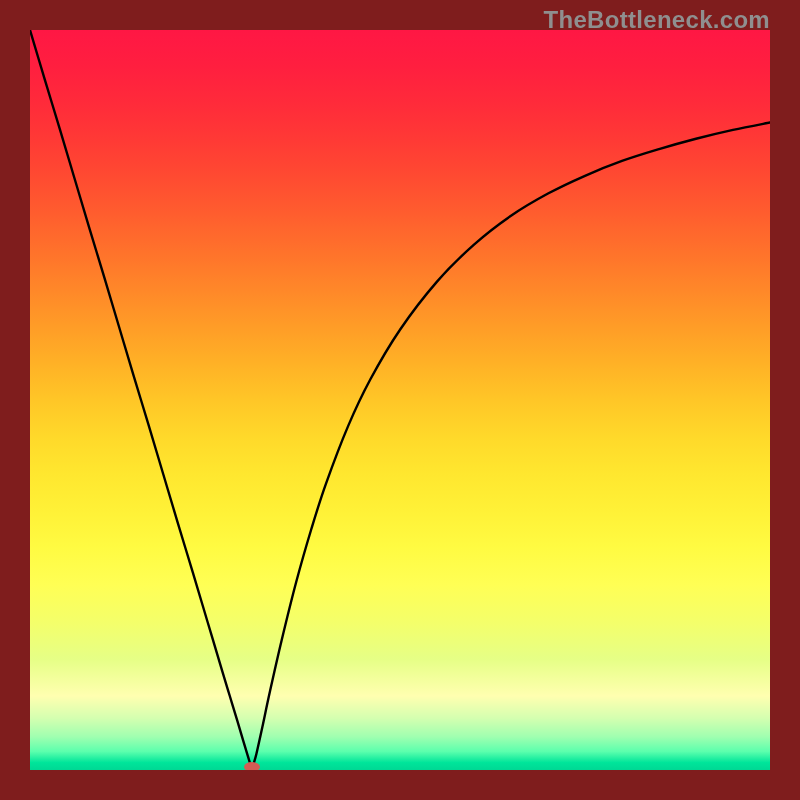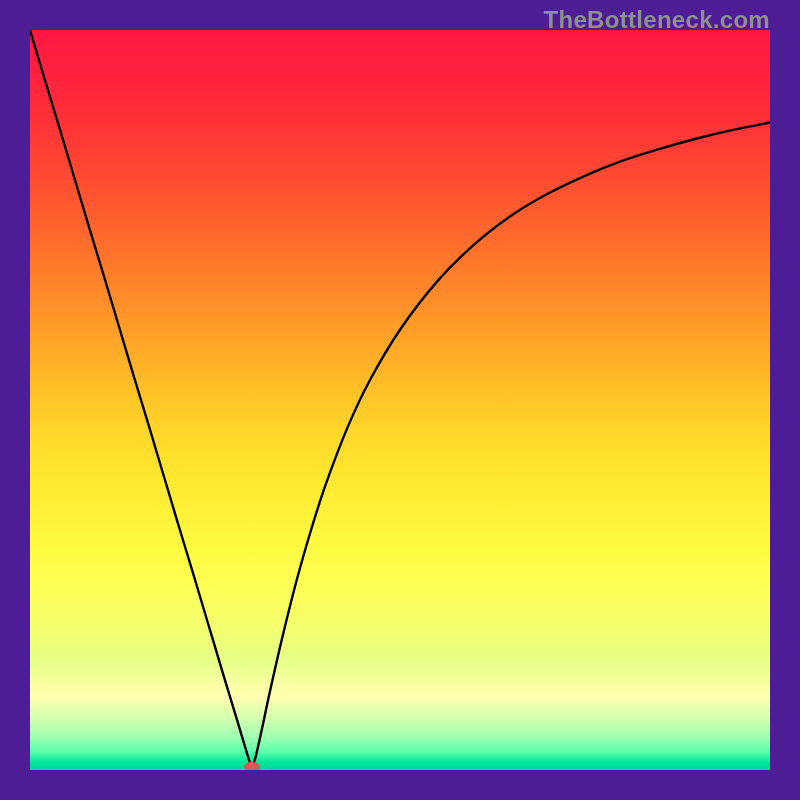--- a/index.html
+++ b/index.html
@@ -9,21 +9,21 @@
     height: 800px;
     background: #000;
     overflow: hidden;
   }
   .frame {
     position: absolute;
     left: 0;
     top: 0;
     width: 800px;
     height: 800px;
-    background: #4c1d95;
+    background: #7f1d1d;
   }
   .plot-wrap {
     position: absolute;
     left: 30px;
     top: 30px;
     width: 740px;
     height: 740px;
   }
   .plot {
     position: absolute;

